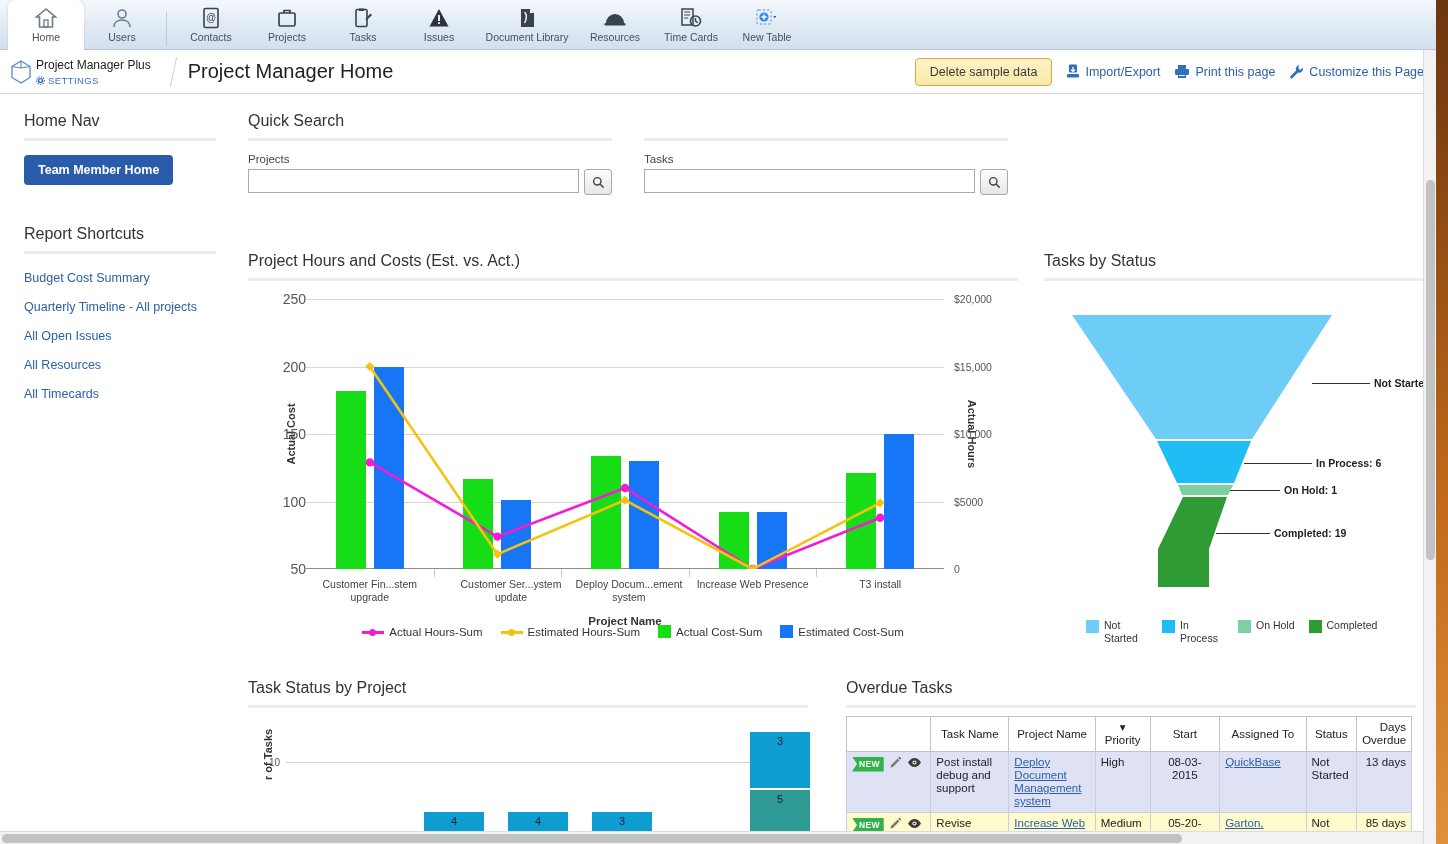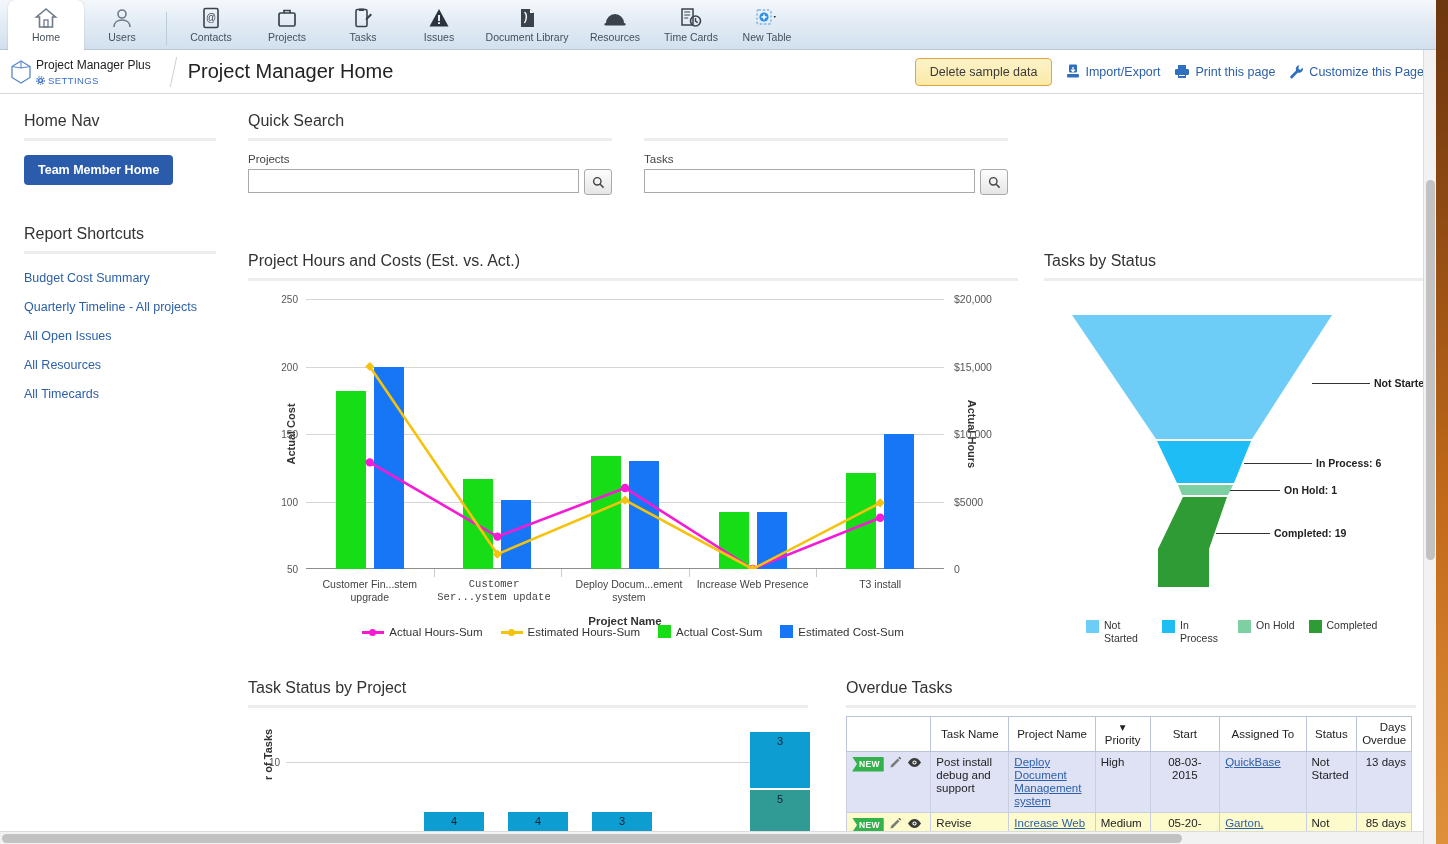--- a/index.html
+++ b/index.html
@@ -95,21 +95,21 @@
     background:linear-gradient(to bottom,#3fae4a,#2f9a3d); color:#fff; border:1px solid #2b8c37;
     border-radius:4px; font-size:12.5px; font-weight:bold; padding:7px 0; width:102px;
     text-align:center; cursor:pointer;
   }
 
   
   #mainchart { position:absolute; left:248px; top:158px; width:770px; }
   #chart-area { position:relative; height:330px; margin-top:6px; }
   .plot { position:absolute; left:58px; top:12px; right:74px; bottom:48px; }
   .gridline { position:absolute; left:0; right:0; height:1px; background:#d6d6d6; }
-  .ytick { position:absolute; right:100%; margin-right:8px; font-size:10px; color:#555; transform:translateY(-50%); white-space:nowrap; }
+  .ytick { position:absolute; right:100%; font-size:14px; color:#555; transform:translateY(-50%); white-space:nowrap; }
   .ytick-r { position:absolute; left:100%; margin-left:10px; font-size:10.5px; color:#555; transform:translateY(-50%); white-space:nowrap; }
   .axis-title-l { position:absolute; left:-46px; top:50%; transform:translateY(-50%) rotate(-90deg); font-size:11px; font-weight:bold; color:#333; white-space:nowrap; }
   .axis-title-r { position:absolute; right:-62px; top:50%; transform:translateY(-50%) rotate(90deg); font-size:11px; font-weight:bold; color:#333; white-space:nowrap; }
   .bar { position:absolute; bottom:0; }
   .bar.act { background:#16dd16; }
   .bar.est { background:#1676f5; }
   .catsep { position:absolute; bottom:-8px; width:1px; height:8px; background:#c9c9c9; }
   .catlabel { position:absolute; top:100%; margin-top:9px; font-size:10.5px; color:#444; text-align:center; line-height:13px; transform:translateX(-50%); }
   .xaxis-title { position:absolute; left:50%; top:100%; margin-top:46px; transform:translateX(-50%); font-size:11.5px; font-weight:bold; color:#333; }
   .baseline { position:absolute; left:0; right:0; bottom:0; height:1px; background:#8d8d8d; }
@@ -395,21 +395,21 @@
             <div class="ytick-r" style="top: 202.5px;">$5000</div>
             <div class="ytick-r" style="top: 135px;">$10,000</div>
             <div class="ytick-r" style="top: 67.5px;">$15,000</div>
             <div class="ytick-r" style="top: 0px;">$20,000</div>
             <div class="bar act" style="left: 29.8px; width: 30px; height: 178.2px;"></div>
             <div class="bar est" style="left: 67.8px; width: 30px; height: 202.5px;"></div>
             <div class="catlabel" style="left: 63.8px; width: 119.6px; margin-left: 0px;">Customer Fin...stem upgrade</div>
             <div class="bar act" style="left: 157.4px; width: 30px; height: 90.45px;"></div>
             <div class="bar est" style="left: 195.4px; width: 30px; height: 68.85px;"></div>
             <div class="catsep" style="left: 127.6px;"></div>
-            <div class="catlabel" style="left: 188px; width: 119.6px; margin-left: 0px; font-family: Liberation Mono, monospace;">Customer Ser...ystem update</div>
+            <div class="catlabel" style="left: 205px; width: 119.6px; margin-left: 0px;">Customer Ser...ystem update</div>
             <div class="bar act" style="left: 285px; width: 30px; height: 113.4px;"></div>
             <div class="bar est" style="left: 323px; width: 30px; height: 108px;"></div>
             <div class="catsep" style="left: 255.2px;"></div>
             <div class="catlabel" style="left: 319px; width: 119.6px; margin-left: 4px;">Deploy Docum...ement system</div>
             <div class="bar act" style="left: 412.6px; width: 30px; height: 56.7px;"></div>
             <div class="bar est" style="left: 450.6px; width: 30px; height: 56.7px;"></div>
             <div class="catsep" style="left: 382.8px;"></div>
             <div class="catlabel" style="left: 446.6px; width: 119.6px; margin-left: 0px;">Increase Web Presence</div>
             <div class="bar act" style="left: 540.2px; width: 30px; height: 95.85px;"></div>
             <div class="bar est" style="left: 578.2px; width: 30px; height: 135px;"></div>

